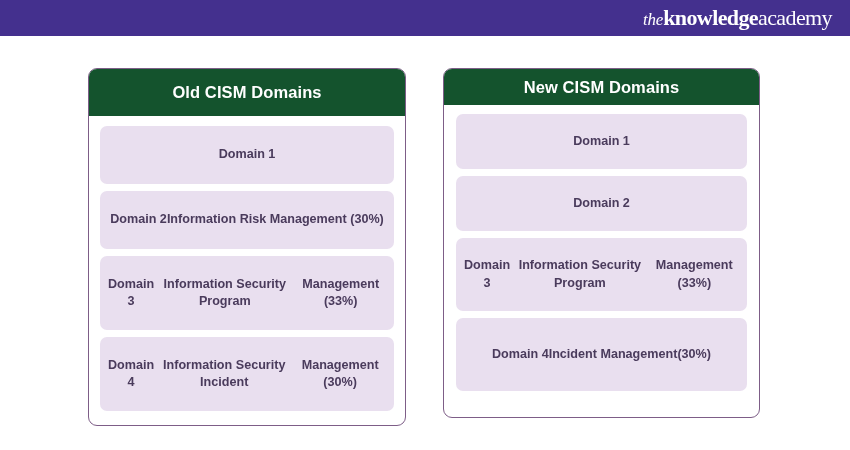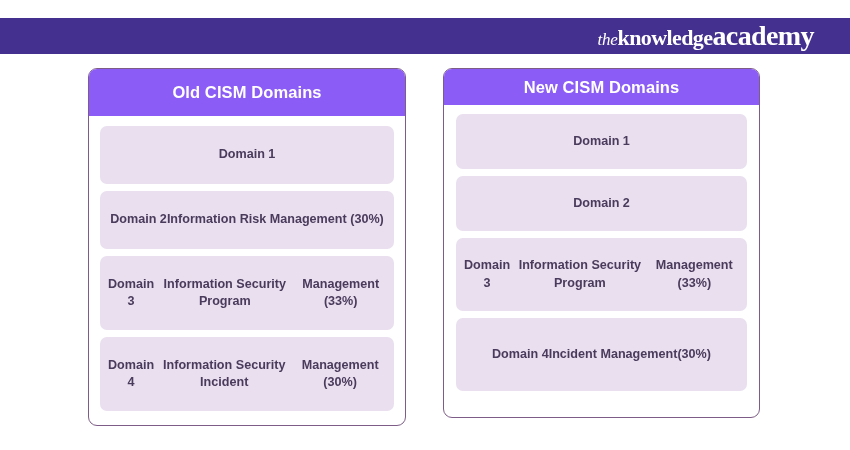--- a/index.html
+++ b/index.html
@@ -13,28 +13,28 @@
   body {
     font-family: "Liberation Sans", sans-serif;
     background: #ffffff;
     position: relative;
   }
 
   
   .banner {
     position: absolute;
     left: 0;
-    top: 18px;
+    top: 0;
     width: 850px;
     height: 36px;
     background: #44308e;
     display: flex;
     align-items: center;
     justify-content: flex-end;
-    padding-right: 36px;
+    padding-right: 18px;
   }
 
   .logo {
     color: #ffffff;
     font-family: "Liberation Serif", serif;
     white-space: nowrap;
     line-height: 1;
     display: flex;
     align-items: baseline;
   }
@@ -46,41 +46,41 @@
     letter-spacing: -0.2px;
   }
 
   .logo-knowledge {
     font-weight: 700;
     font-size: 22px;
     letter-spacing: -0.6px;
   }
 
   .logo-academy {
-    font-weight: 700;
-    font-size: 28px;
+    font-weight: 400;
+    font-size: 22px;
     letter-spacing: -0.6px;
   }
 
   
   .card {
     position: absolute;
     background: #ffffff;
     border: 1px solid #7d5d87;
     border-radius: 9px;
     overflow: hidden;
     display: flex;
     flex-direction: column;
   }
 
   #card-old  { left: 88px;  top: 68px; width: 318px; height: 358px; }
   #card-new  { left: 443px; top: 68px; width: 317px; height: 350px; }
 
   .card-header {
-    background: #8b5cf6;
+    background: #14532d;
     color: #ffffff;
     text-align: center;
     font-size: 16.5px;
     font-weight: 700;
     letter-spacing: 0.1px;
     flex: 0 0 auto;
     display: flex;
     align-items: center;
     justify-content: center;
   }

